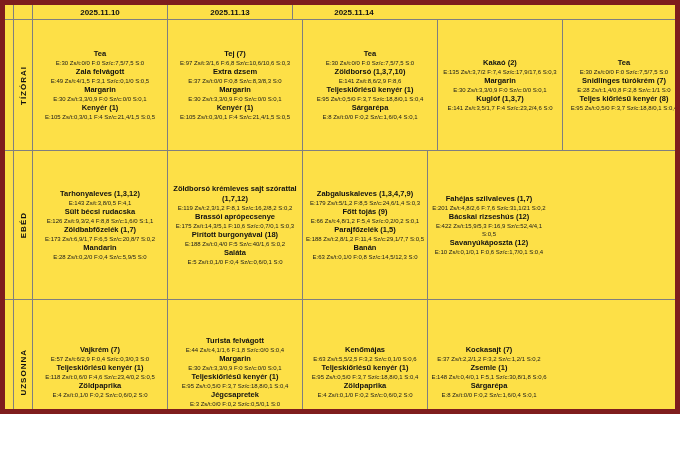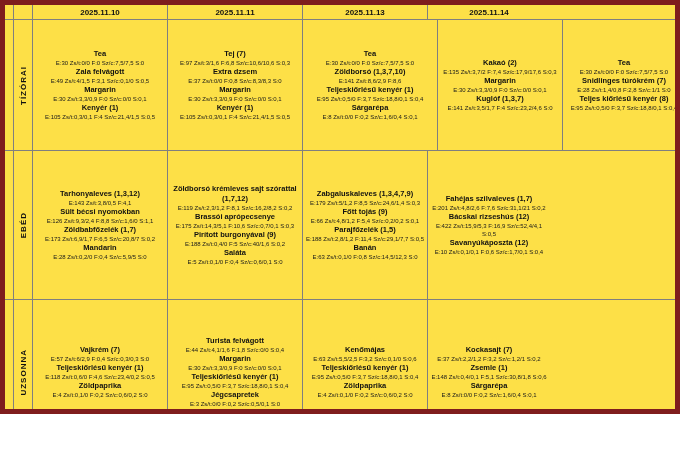--- a/index.html
+++ b/index.html
@@ -53,21 +53,20 @@
 </style>
 </head>
 <body>
 
 <div class="page">
 
   <div class="row header-row">
     <div class="cell spacer-col"></div>
     <div class="cell label-col"></div>
     <div class="cell c1 date-cell">2025.11.10</div>
-    <div class="cell c2 date-cell">2025.11.11</div>
     <div class="cell c4 date-cell">2025.11.13</div>
     <div class="cell c5 date-cell">2025.11.14</div>
   </div>
 
   <div class="row meal-row-tizorai">
     <div class="cell spacer-col"></div>
     <div class="cell label-col">
       <span class="vlabel">TÍZÓRAI</span>
     </div>
     <div class="cell c1 menu-cell">
@@ -119,33 +118,33 @@
   </div>
 
   <div class="row meal-row-ebed">
     <div class="cell spacer-col"></div>
     <div class="cell label-col">
       <span class="vlabel">EBÉD</span>
     </div>
     <div class="cell c2 menu-cell">
         <div class="item-name">Tarhonyaleves (1,3,12)</div>
         <div class="item-info">E:143 Zs/t:3,8/0,5 F:4,1</div>
-        <div class="item-name">Sült bécsi nyomokban</div>
+        <div class="item-name">Sült bécsi rudacska</div>
         <div class="item-info">E:126 Zs/t:9,3/2,4 F:8,8 Sz/c:1,6/0 S:1,1</div>
         <div class="item-name">Zöldbabfőzelék (1,7)</div>
         <div class="item-info">E:173 Zs/t:6,9/1,7 F:6,5 Sz/c:20,8/7 S:0,2</div>
         <div class="item-name">Mandarin</div>
         <div class="item-info">E:28 Zs/t:0,2/0 F:0,4 Sz/c:5,9/5 S:0</div>
       </div>
     <div class="cell c3 menu-cell">
         <div class="item-name">Zöldborsó krémleves sajt szórattal (1,7,12)</div>
         <div class="item-info">E:119 Zs/t:2,3/1,2 F:8,1 Sz/c:16,2/8,2 S:0,2</div>
         <div class="item-name">Brassói aprópecsenye</div>
         <div class="item-info">E:175 Zs/t:14,3/5,1 F:10,6 Sz/c:0,7/0,1 S:0,3</div>
-        <div class="item-name">Pirított burgonyával (9)</div>
+        <div class="item-name">Pirított burgonyával (18)</div>
         <div class="item-info">E:188 Zs/t:0,4/0 F:5 Sz/c:40/1,6 S:0,2</div>
         <div class="item-name">Saláta</div>
         <div class="item-info">E:5 Zs/t:0,1/0 F:0,4 Sz/c:0,6/0,1 S:0</div>
       </div>
     <div class="cell c4 menu-cell">
         <div class="item-name">Zabgaluskaleves (1,3,4,7,9)</div>
         <div class="item-info">E:179 Zs/t:5/1,2 F:8,5 Sz/c:24,6/1,4 S:0,3</div>
         <div class="item-name">Főtt tojás (9)</div>
         <div class="item-info">E:66 Zs/t:4,8/1,2 F:5,4 Sz/c:0,2/0,2 S:0,1</div>
         <div class="item-name">Parajfőzelék (1,5)</div>

